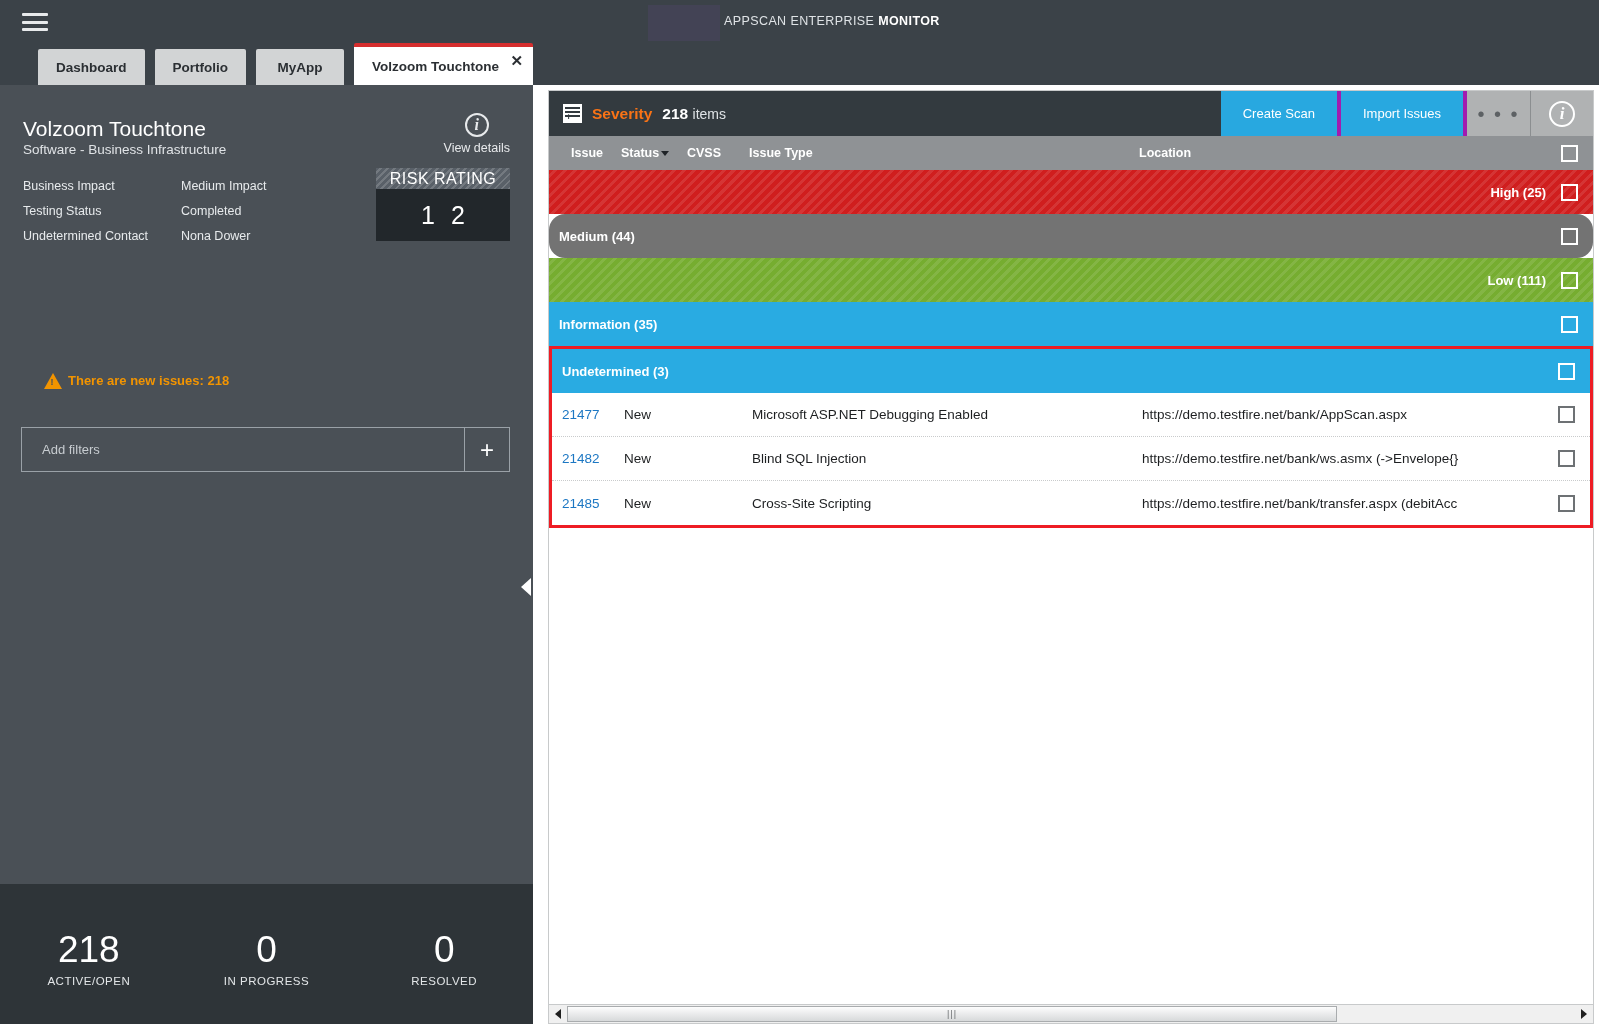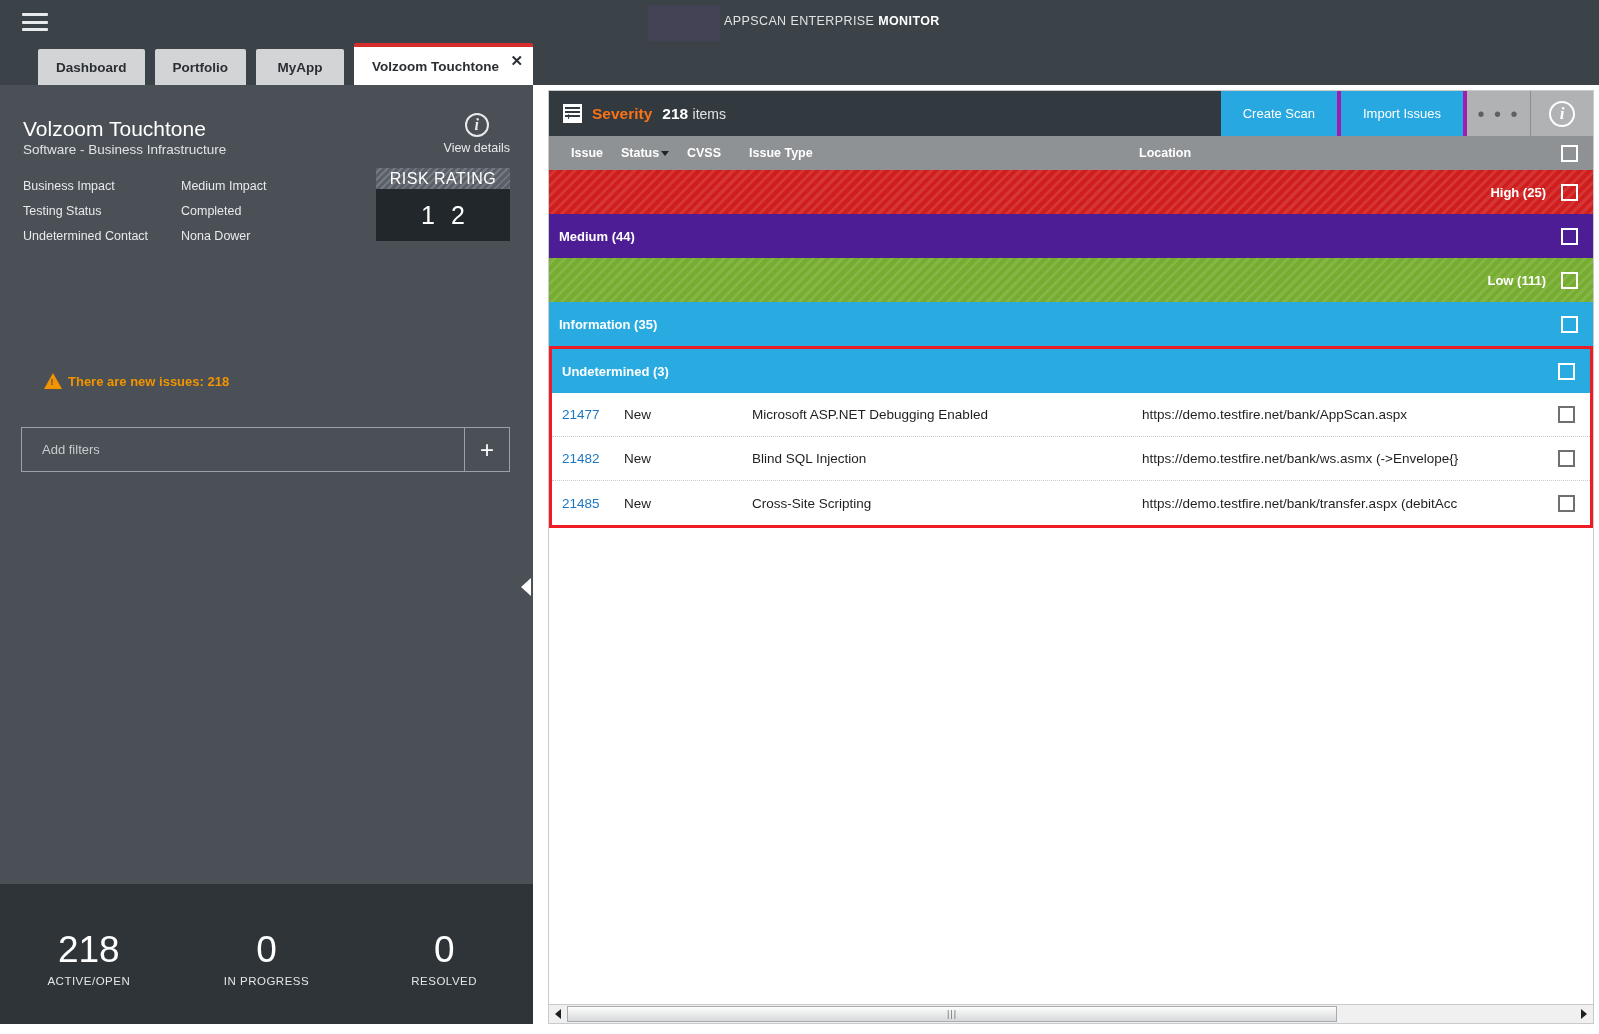--- a/index.html
+++ b/index.html
@@ -132,21 +132,21 @@
   .risk-value {
     height: 52px; background: #22272b;
     display: flex; align-items: center; justify-content: center;
     gap: 16px;
     color: #ffffff; font-size: 25px;
   }
 
   .new-issues {
     position: absolute; left: 44px; top: 288px;
     font-size: 13px; font-weight: bold; color: #f29400;
-    display: flex; align-items: center; gap: 6px;
+    display: flex; gap: 6px;
   }
   .warn-tri {
     width: 0; height: 0; position: relative;
     border-left: 9px solid transparent;
     border-right: 9px solid transparent;
     border-bottom: 16px solid #f29400;
   }
   .warn-tri::after {
     content: "!";
     position: absolute; left: -2.5px; top: 4px;
@@ -288,21 +288,21 @@
     cursor: pointer;
     position: relative;
   }
   .sev-row .lbl { flex: 1; }
   .hatch {
     background-image: repeating-linear-gradient(-45deg,
       rgba(255,255,255,0.10) 0 3px, rgba(255,255,255,0) 3px 7px);
     text-align: right;
   }
   .sev-high { background-color: #d01e1e; }
-  .sev-medium { background-color: #4c1d95; }
+  .sev-medium { background-color: #737373; border-radius: 16px; }
   .sev-low { background-color: #76ad30; }
   .sev-info { background-color: #29abe2; }
   .sev-undet { background-color: #29abe2; }
 
   .undet-group {
     border: 3px solid #ee1c24;
     position: relative;
   }
   .issue-row {
     height: 44px; display: flex; align-items: center;

